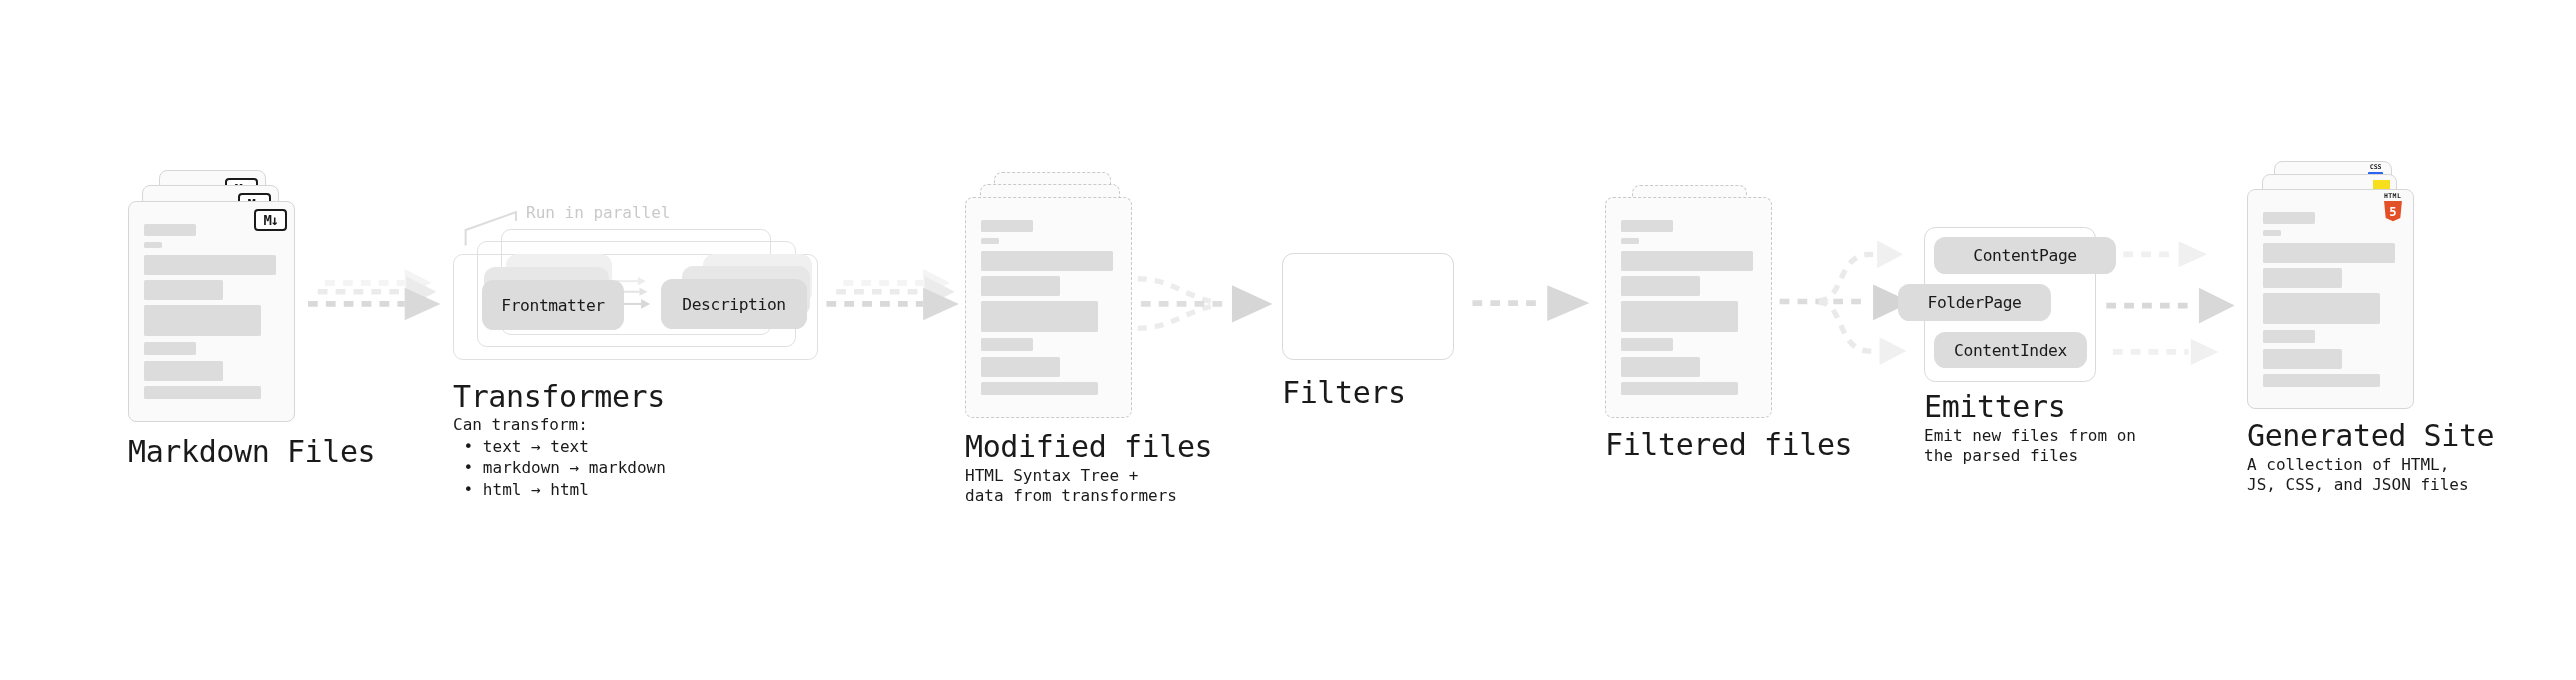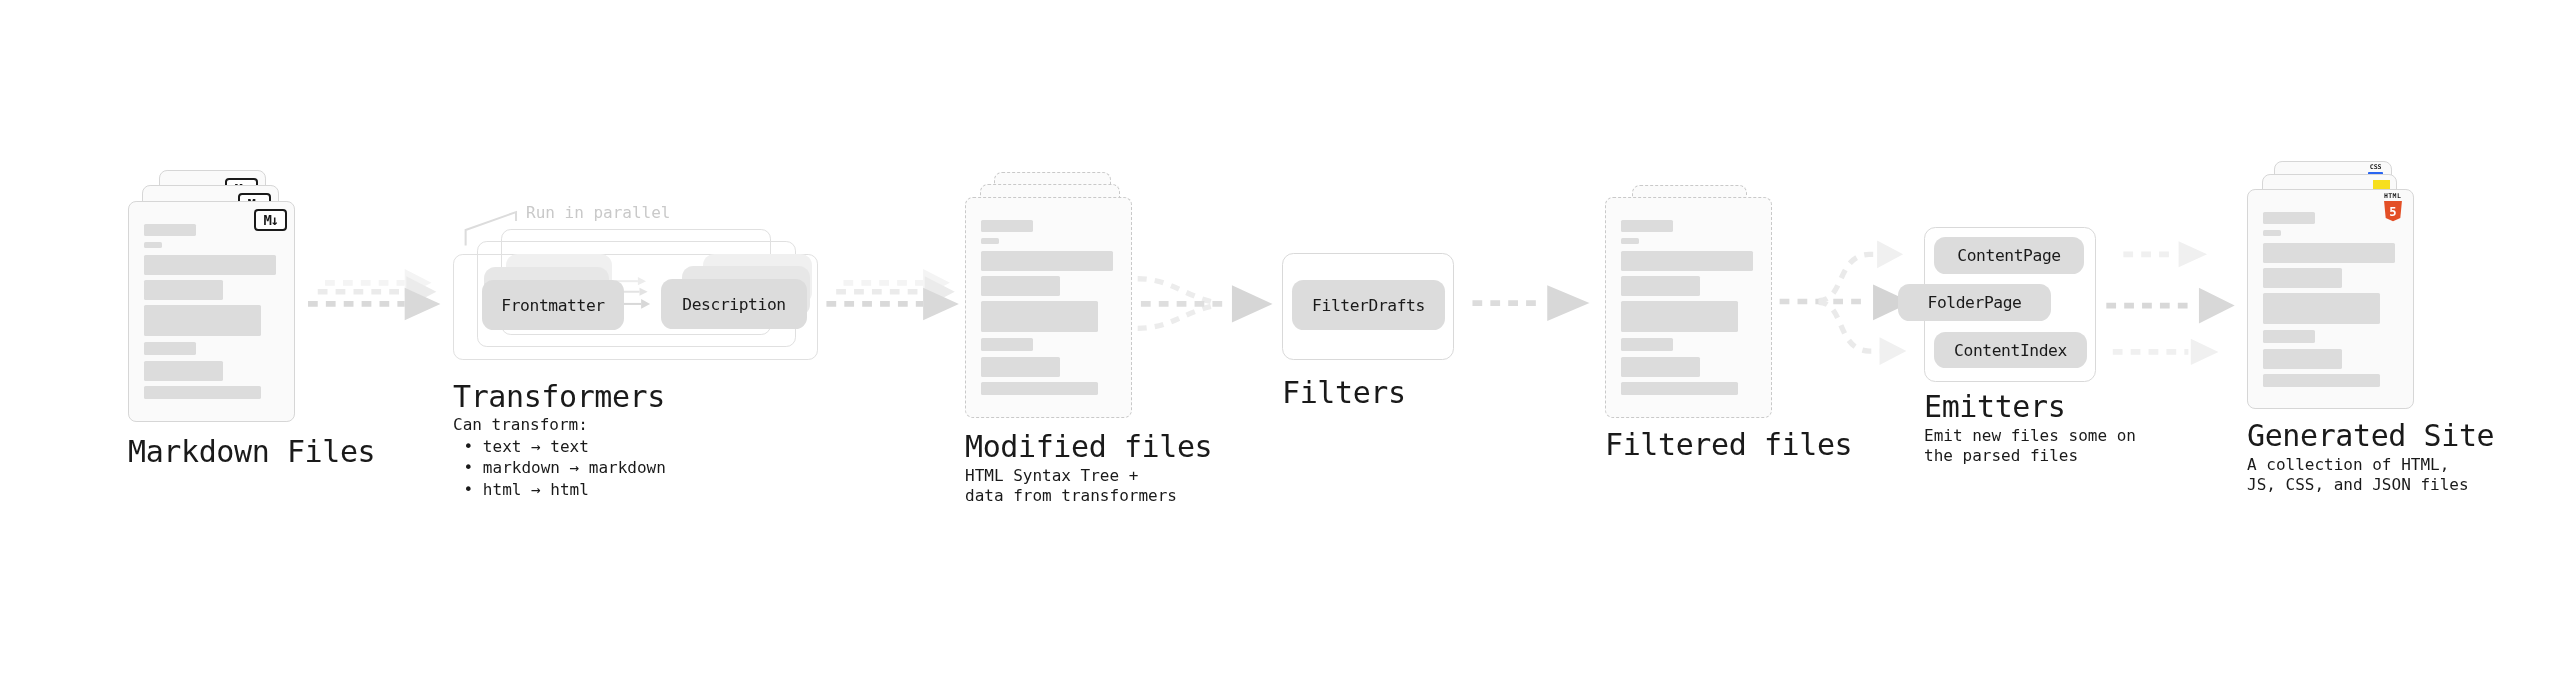--- a/index.html
+++ b/index.html
@@ -79,21 +79,21 @@
   #flt-title{left:1282px;top:375px;}
   #flt-desc{left:1282px;top:413px;}
 
   
   #fd-card2{left:1632px;top:185px;width:115px;height:211px;}
   #fd-card1{left:1605px;top:197px;width:167px;height:221px;}
   #fd-title{left:1605px;top:427px;}
 
   
   #em-panel{left:1924px;top:227px;width:172px;height:155px;}
-  #em-btn1{left:1934px;top:237px;width:150px;height:37px;}
+  #em-btn1{left:1934px;top:237px;width:182px;height:37px;}
   #em-btn2{left:1898px;top:284px;width:153px;height:37px;}
   #em-btn3{left:1934px;top:332px;width:153px;height:36px;}
   #em-title{left:1924px;top:389px;}
   #em-desc{left:1924px;top:426px;}
 
   
   #gen-card3{left:2274px;top:161px;width:118px;height:211px;}
   #gen-card2{left:2262px;top:174px;width:135px;height:211px;}
   #gen-card1{left:2247px;top:189px;width:167px;height:220px;}
   #gen-title{left:2247px;top:418px;}
@@ -215,21 +215,20 @@
       <div class="bar" style="left: 15.4px; top: 159px; width: 79px; height: 19.5px;"></div>
       <div class="bar" style="left: 15.4px; top: 184px; width: 117px; height: 13px;"></div>
     </div>
   <div class="stage-title" id="mod-title">Modified files</div>
   <div class="stage-desc" id="mod-desc">
     <div>HTML Syntax Tree +</div>
     <div>data from transformers</div>
   </div>
 
   <div class="panel" id="flt-panel"></div>
-  <div class="chip" id="flt-btn">FilterDrafts</div>
   <div class="stage-title" id="flt-title">Filters</div>
 
   <div class="card dashed" id="fd-card2"></div>
   <div class="card dashed" id="fd-card1">
       <div class="bar" style="left: 15.4px; top: 22px; width: 52px; height: 12.2px;"></div>
       <div class="bar" style="left: 15.4px; top: 40px; width: 18px; height: 5.7px;"></div>
       <div class="bar" style="left: 15.4px; top: 53px; width: 132px; height: 19.5px;"></div>
       <div class="bar" style="left: 15.4px; top: 78px; width: 79px; height: 19.5px;"></div>
       <div class="bar" style="left: 15.4px; top: 103px; width: 117px; height: 31px;"></div>
       <div class="bar" style="left: 15.4px; top: 140px; width: 52px; height: 13px;"></div>
@@ -237,21 +236,21 @@
       <div class="bar" style="left: 15.4px; top: 184px; width: 117px; height: 13px;"></div>
     </div>
   <div class="stage-title" id="fd-title">Filtered files</div>
 
   <div class="panel" id="em-panel"></div>
   <div class="chip" id="em-btn1">ContentPage</div>
   <div class="chip" id="em-btn2">FolderPage</div>
   <div class="chip" id="em-btn3">ContentIndex</div>
   <div class="stage-title" id="em-title">Emitters</div>
   <div class="stage-desc" id="em-desc">
-    <div>Emit new files some on</div>
+    <div>Emit new files from on</div>
     <div>the parsed files</div>
   </div>
 
   <div class="card" id="gen-card3">
     <div class="css-badge">
       <div class="txt">CSS</div>
       <div class="bar-blue"></div>
     </div>
   </div>
   <div class="card" id="gen-card2">

